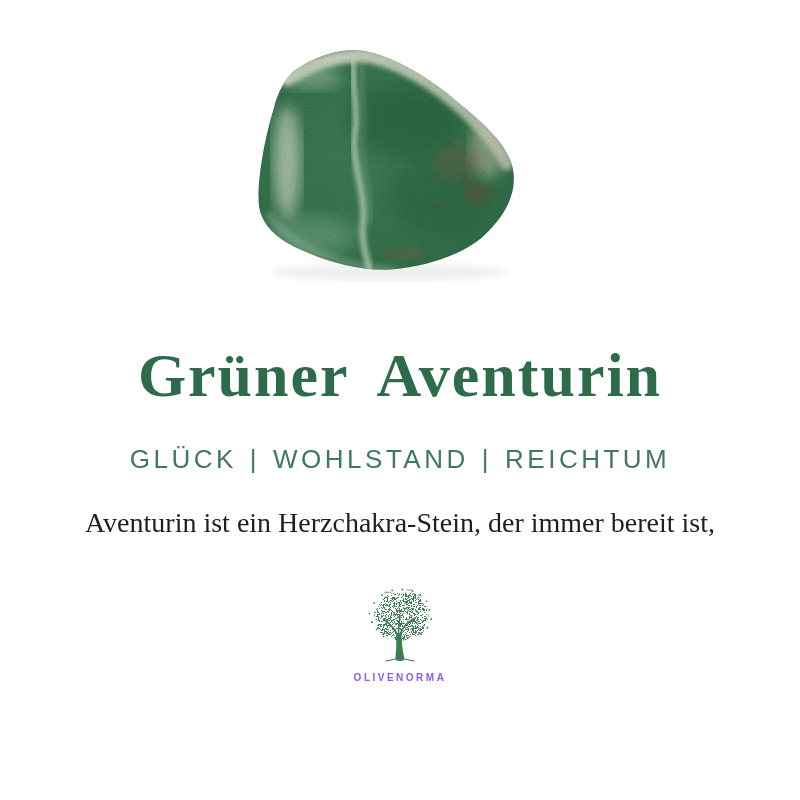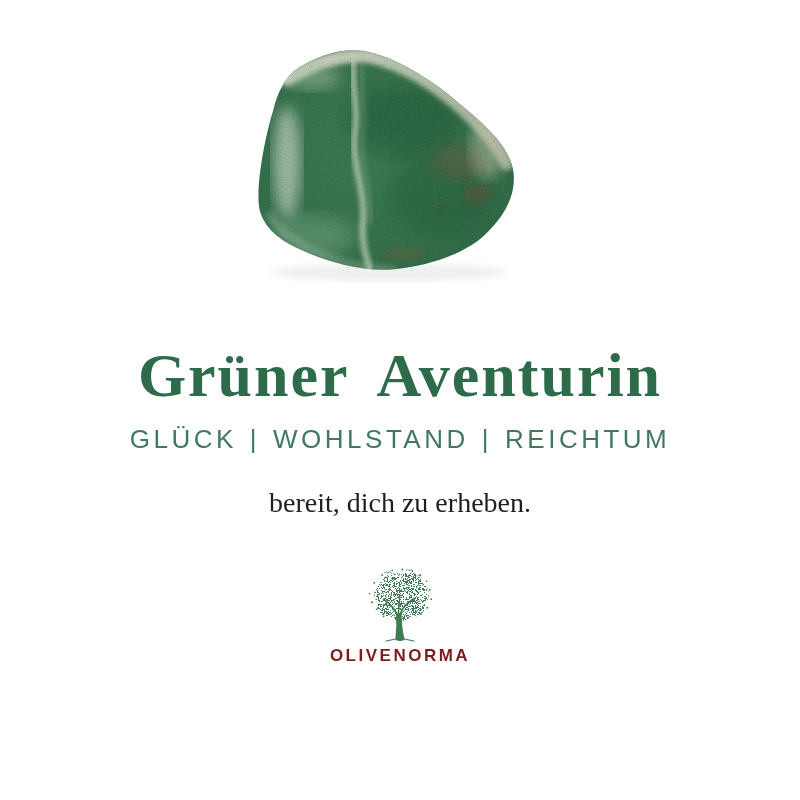--- a/index.html
+++ b/index.html
@@ -33,21 +33,21 @@
     font-family: "Liberation Serif", serif;
     font-weight: 700;
     font-size: 62px;
     line-height: 1;
     letter-spacing: 2px;
     word-spacing: 14px;
     color: #2d6b4b;
     text-align: right;
   }
   .keywords {
-    margin-top: 18px;
+    margin-top: 38px;
     font-family: "Liberation Sans", sans-serif;
     font-weight: 400;
     font-size: 26px;
     letter-spacing: 3.5px;
     color: #41795f;
     text-align: center;
     white-space: nowrap;
   }
   .keywords .sep {
     padding: 0 13px;
@@ -64,25 +64,26 @@
     color: #1f1f1f;
   }
   .logo-block {
     margin-top: 44px;
     display: flex;
     flex-direction: column;
     align-items: center;
   }
   .logo-block svg { width: 82px; height: 78px; display: block; }
   .brand-name {
+    margin-top: 6px;
     font-family: "Liberation Sans", sans-serif;
     font-weight: 700;
-    font-size: 17px;
+    font-size: 10px;
     letter-spacing: 2.5px;
-    color: #7f1d1d;
+    color: #8b5cf6;
   }
 </style>
 </head>
 <body>
 
 <div class="card">
 
   <div class="stone-wrap">
     <svg viewBox="0 0 280 245" xmlns="http://www.w3.org/2000/svg">
       <defs>
@@ -158,21 +159,21 @@
     </svg>
   </div>
 
   <h1 class="title">Grüner Aventurin</h1>
 
   <div class="keywords">
     <span>GLÜCK</span><span class="sep">|</span><span>WOHLSTAND</span><span class="sep">|</span><span>REICHTUM</span>
   </div>
 
   <div class="description">
-    <div>bereit, dich zu erheben.</div>
+    <div>Aventurin ist ein Herzchakra-Stein, der immer bereit ist,</div>
   </div>
 
   <div class="logo-block">
     <svg viewBox="0 0 100 100" xmlns="http://www.w3.org/2000/svg">
       <defs>
         <filter id="leafSpeckle" x="-20%" y="-20%" width="140%" height="140%">
           <feTurbulence type="fractalNoise" baseFrequency="0.5" numOctaves="3" seed="7" result="n"></feTurbulence>
           <feComponentTransfer in="n" result="a">
             <feFuncA type="discrete" tableValues="0 0 1 0 1 0 0 1 0 1"></feFuncA>
           </feComponentTransfer>

